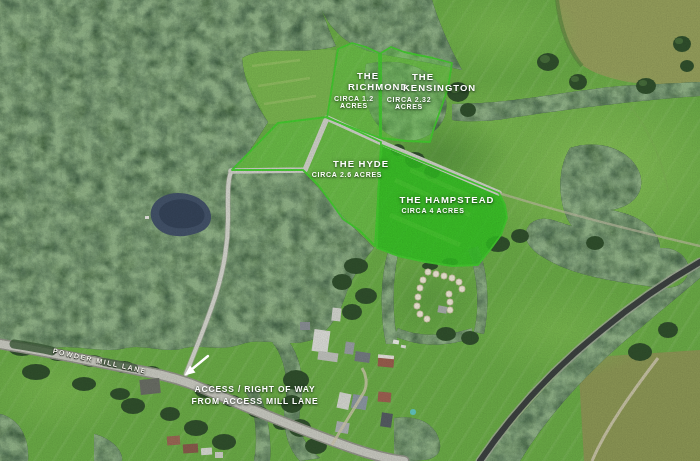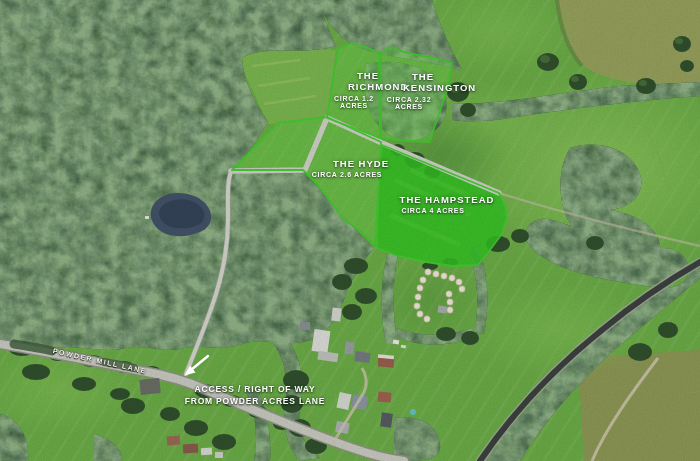--- a/index.html
+++ b/index.html
@@ -283,18 +283,18 @@
   <span class="pname">THE KENSINGTON</span>
   <span class="parea">CIRCA 2.32 ACRES</span>
 </div>
 <div class="plot-label" style="left:433px;top:204px">
   <span class="pname">THE HAMPSTEAD</span>
   <span class="parea">CIRCA 4 ACRES</span>
 </div>
 
 <div class="access-note">
   <span>ACCESS / RIGHT OF WAY</span><br>
-  <span>FROM POWDER ACRES LANE</span>
+  <span>FROM ACCESS MILL LANE</span>
 </div>
 
 <div class="road-label">POWDER MILL LANE</div>
 
 </div>
 
 </body></html>

